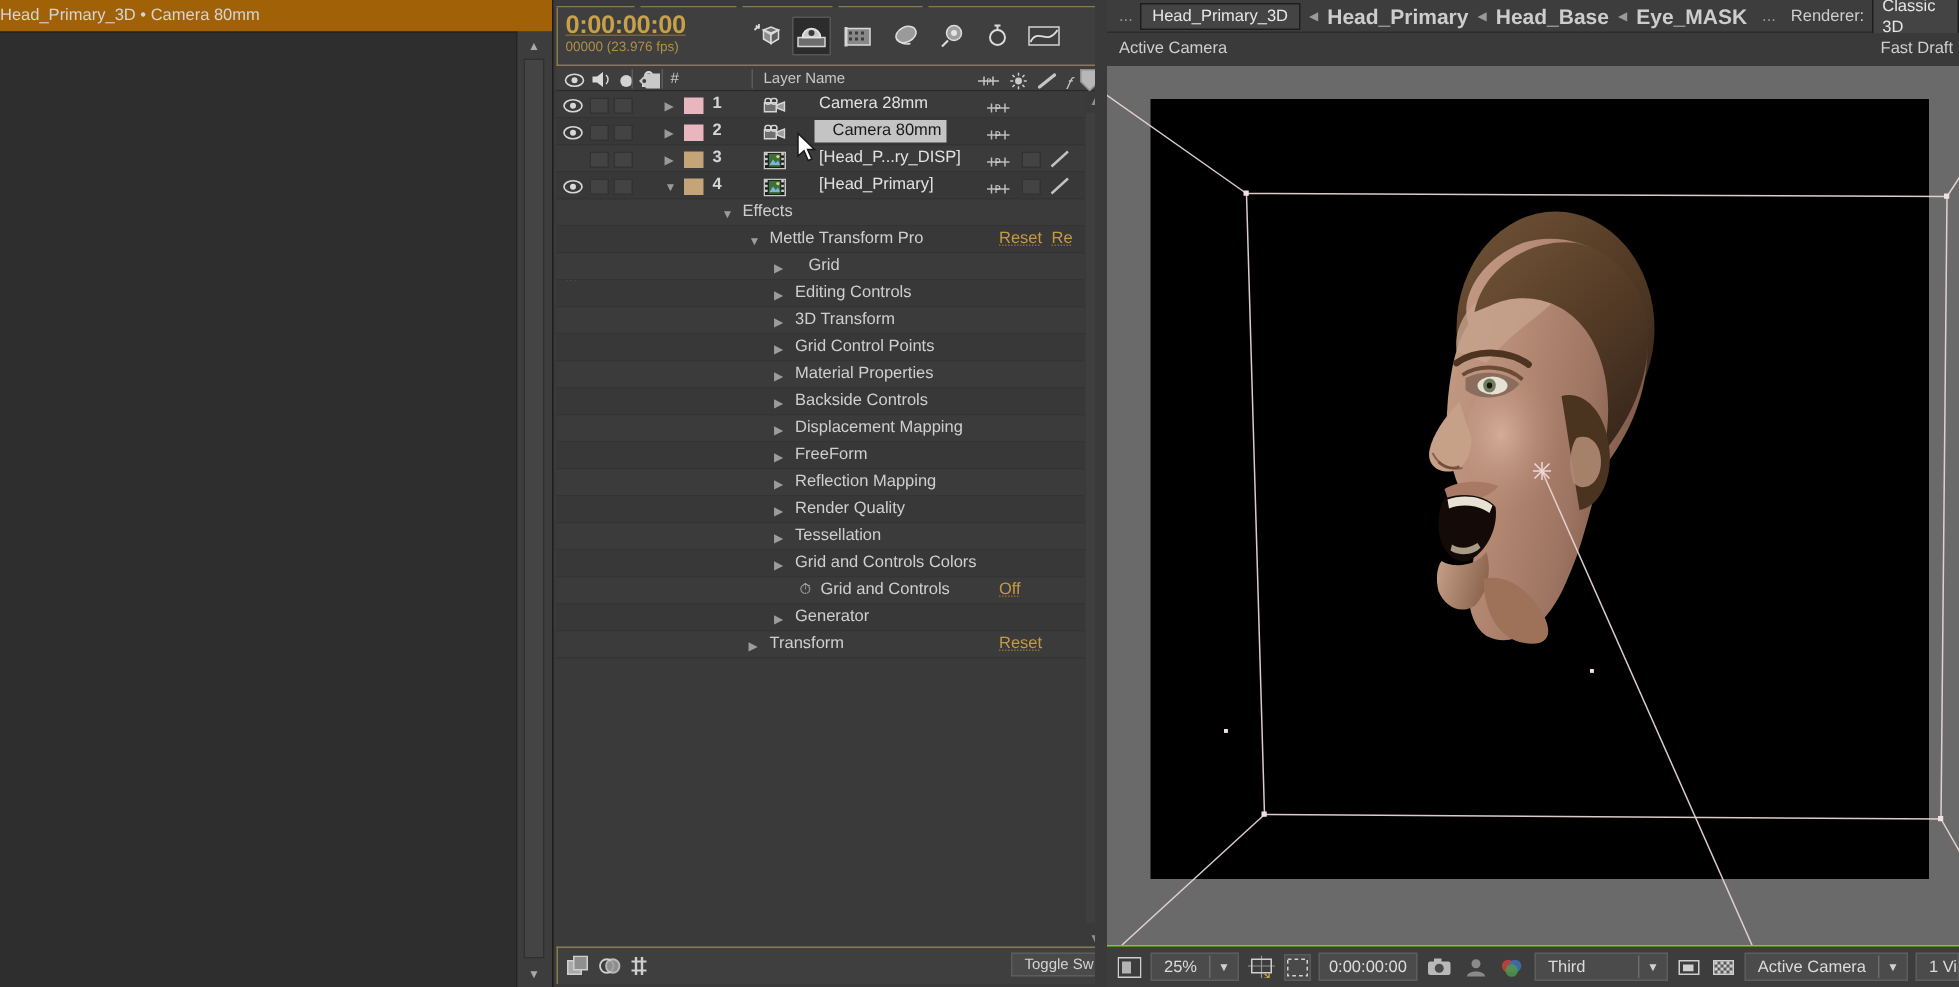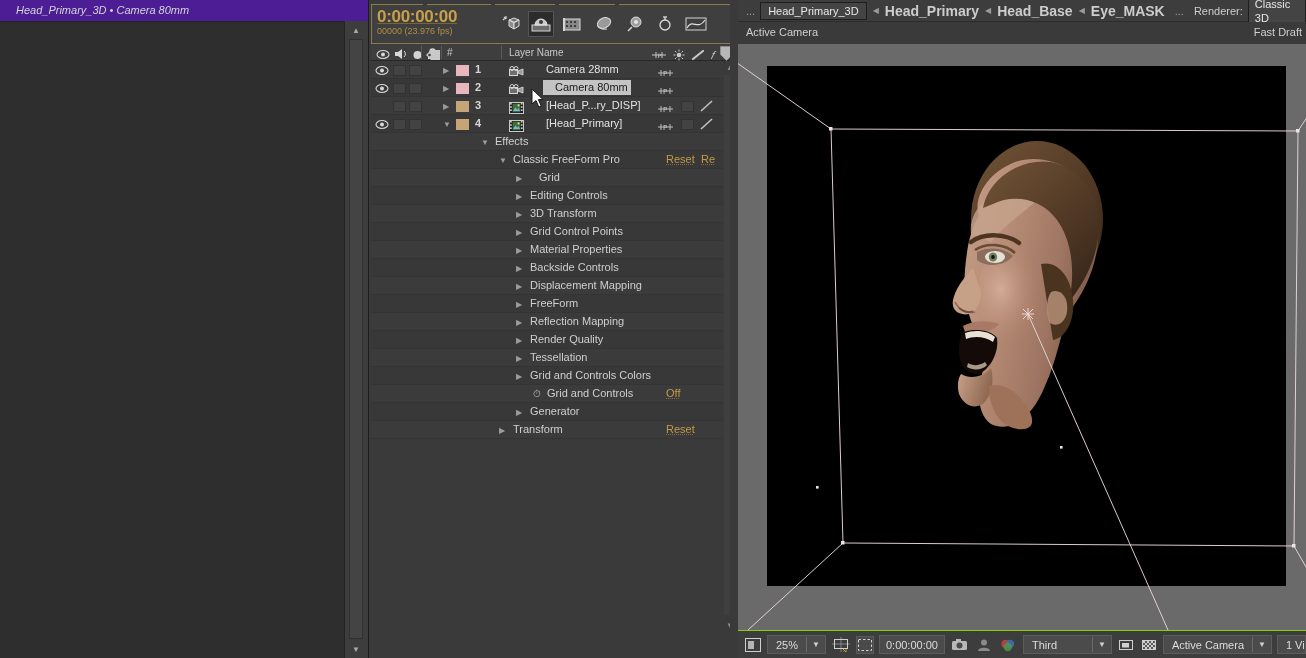--- a/index.html
+++ b/index.html
@@ -12,23 +12,22 @@
   #app { position: relative; width: 1306px; height: 658px; }
 
   
   #left-panel {
     position: absolute; left: 0; top: 0; width: 368px; height: 658px;
     background: #3d3d3d;
   }
   #left-panel-title {
     position: absolute; left: 0; top: 0; width: 368px; height: 21px;
     color: #d4d4d4; font-size: 11px; line-height: 21px;
-    padding-left: 16px; white-space: nowrap; overflow: hidden;
-    background: #4c1d95;
-    font-style: italic;
+    padding-left: 0px; white-space: nowrap; overflow: hidden;
+    background: #a16207;
   }
   #left-panel-body {
     position: absolute; left: 0; top: 21px; width: 345px; height: 637px;
     background: #2e2e2e; border-top: 1px solid #232323; border-right: 1px solid #232323;
   }
   #left-scrollbar {
     position: absolute; left: 345px; top: 21px; width: 23px; height: 637px;
     background: #3d3d3d;
   }
   #left-scrollbar .sb-track {
@@ -503,21 +502,21 @@
               <path d="M2 12 L13 2" stroke="#c2c2c2" stroke-width="1.6"></path>
             </svg></span>
         </div>
         <div class="prow">
           <span class="ptw" style="left:110px;">▼</span>
           <span class="plabel" style="left:124px;">Effects</span>
         </div>
         <div class="prow alt">
           <span class="pfx">fx</span>
           <span class="ptw" style="left:128px;">▼</span>
-          <span class="plabel" style="left:142px;">Classic FreeForm Pro</span>
+          <span class="plabel" style="left:142px;">Mettle Transform Pro</span>
           <span class="pval" style="left:295px;">Reset</span>
           <span class="pval" style="left:330px;">Re</span>
         </div>
         <div class="prow">
           <span class="ptw" style="left:145px;">▶</span>
           <span class="plabel" style="left:168px;">Grid</span>
         </div>
         <div class="prow alt">
           <span class="ptw" style="left:145px;">▶</span>
           <span class="plabel" style="left:159px;">Editing Controls</span>
@@ -577,20 +576,43 @@
           <span class="pval" style="left:295px;">Reset</span>
         </div>
       </div>
 
     <div id="tl-rightsb">
       <div class="rb-arrow rb-up">▲</div>
       <div class="rb-track"></div>
       <div class="rb-arrow rb-down">▼</div>
     </div>
 
+    <div id="tl-footer">
+      <div class="f-icons">
+        <span>
+          <svg width="15" height="14" viewBox="0 0 15 14">
+              <rect x="0.5" y="3.5" width="9" height="9" fill="#a9a9a9" stroke="#cfcfcf"></rect>
+              <rect x="4.5" y="0.5" width="9" height="9" fill="#8f8f8f" stroke="#cfcfcf"></rect>
+            </svg>
+        </span>
+        <span>
+          <svg width="15" height="14" viewBox="0 0 15 14">
+              <circle cx="5.5" cy="7" r="4.5" fill="none" stroke="#cfcfcf" stroke-width="1.2"></circle>
+              <circle cx="9.5" cy="7" r="4.5" fill="#9c9c9c" stroke="#cfcfcf" stroke-width="1.2" opacity="0.85"></circle>
+            </svg>
+        </span>
+        <span>
+          <svg width="12" height="14" viewBox="0 0 12 14">
+              <path d="M4 1 v12 M8 1 v12" stroke="#cfcfcf" stroke-width="1.6"></path>
+              <path d="M1 4 h10 M1 10 h10" stroke="#cfcfcf" stroke-width="1.2"></path>
+            </svg>
+        </span>
+      </div>
+      <div class="toggle-sw">Toggle Sw</div>
+    </div>
   </div>
 
   <div id="gutter2"></div>
 
   <div id="viewer">
 
     <div id="vw-navbar">
       <span class="nav-ell">...</span>
       <span class="nav-cur">Head_Primary_3D</span>
       <span class="nav-arr">◀</span>

